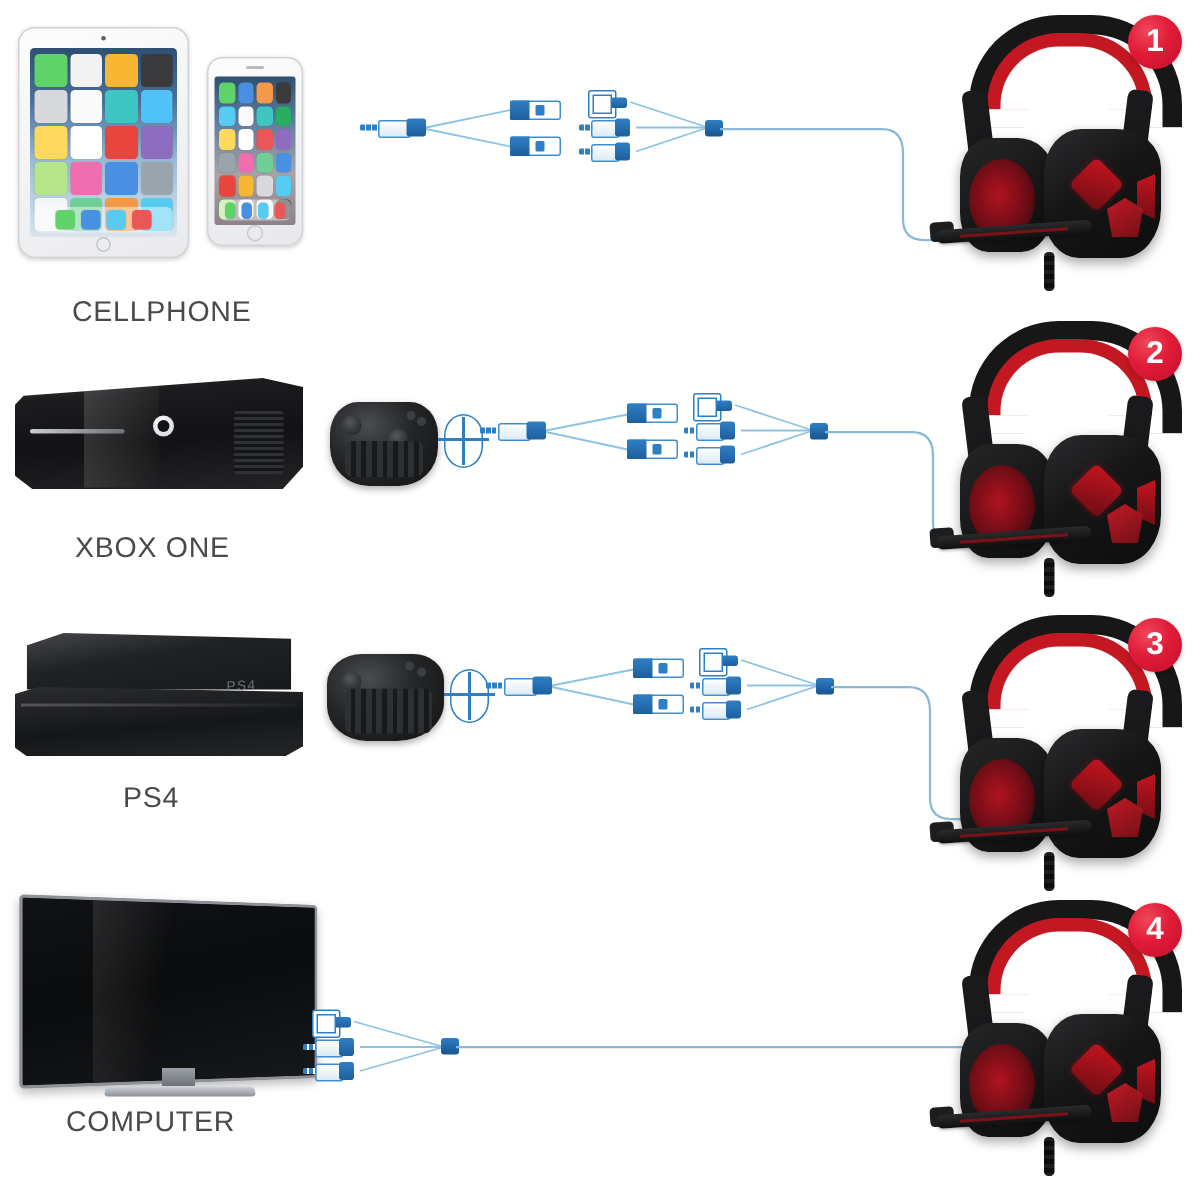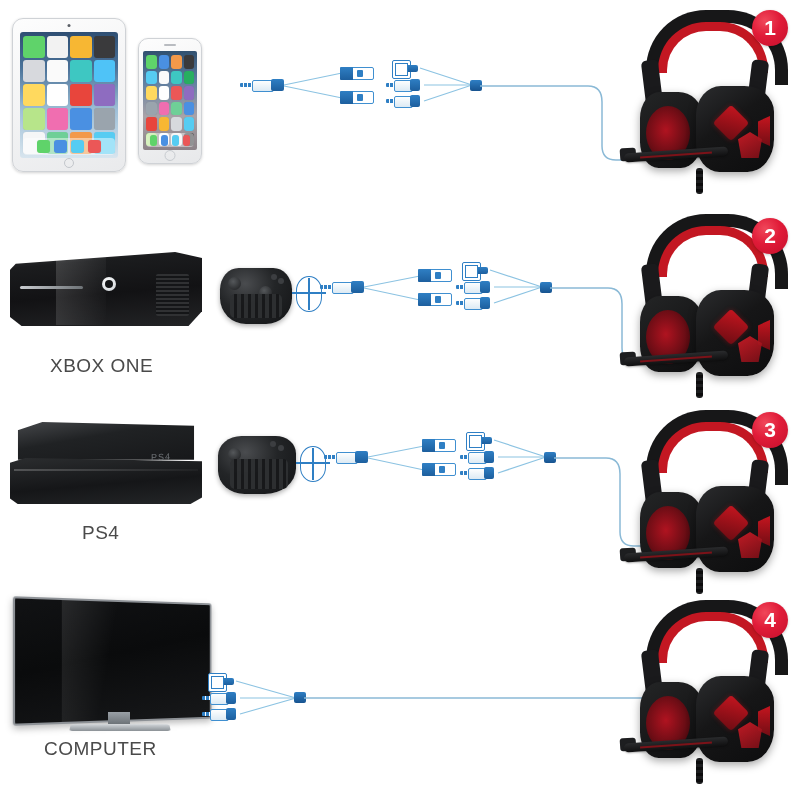--- a/index.html
+++ b/index.html
@@ -271,20 +271,21 @@
         <div class="dock">
           <div class="ic" style="background:#5fd36a"></div>
             <div class="ic" style="background:#4a90e2"></div>
           <div class="ic" style="background:#56ccf2"></div>
             <div class="ic" style="background:#eb5757"></div>
         </div>
       </div>
       <div class="home"></div>
     </div>
 
+    <div class="dev-label" style="left:48px;top:198px;">CELLPHONE</div>
 
     <div class="plug" style="left:240px;top:79px;">
       <div class="tip"></div>
         <div class="barrel"></div>
         <div class="grip"></div>
     </div>
     <svg class="cable" style="left:282px;top:62px;width:90px;height:50px;" viewBox="0 0 90 50">
       <path class="thin" d="M2 23 L60 11"></path>
         <path class="thin" d="M2 24 L60 36"></path>
     </svg>

